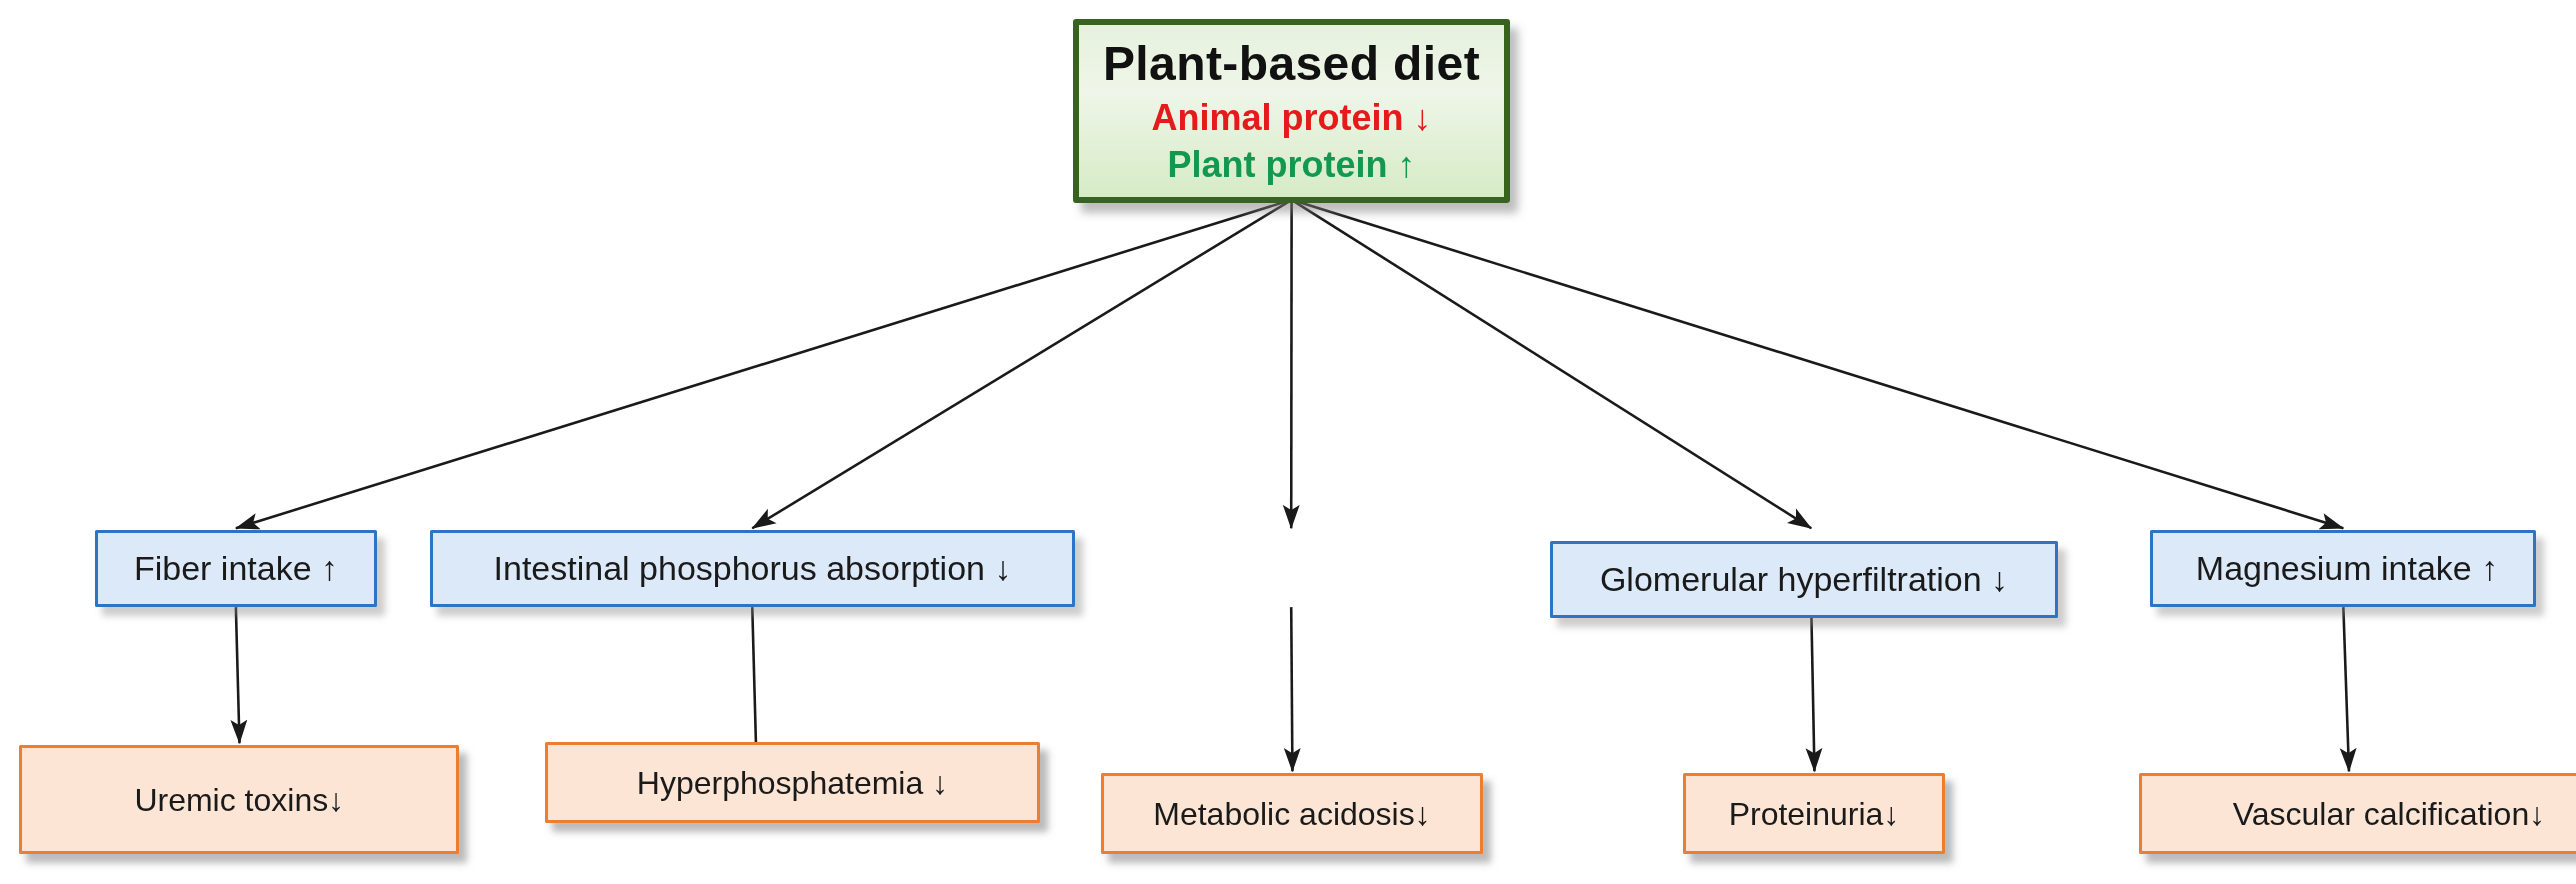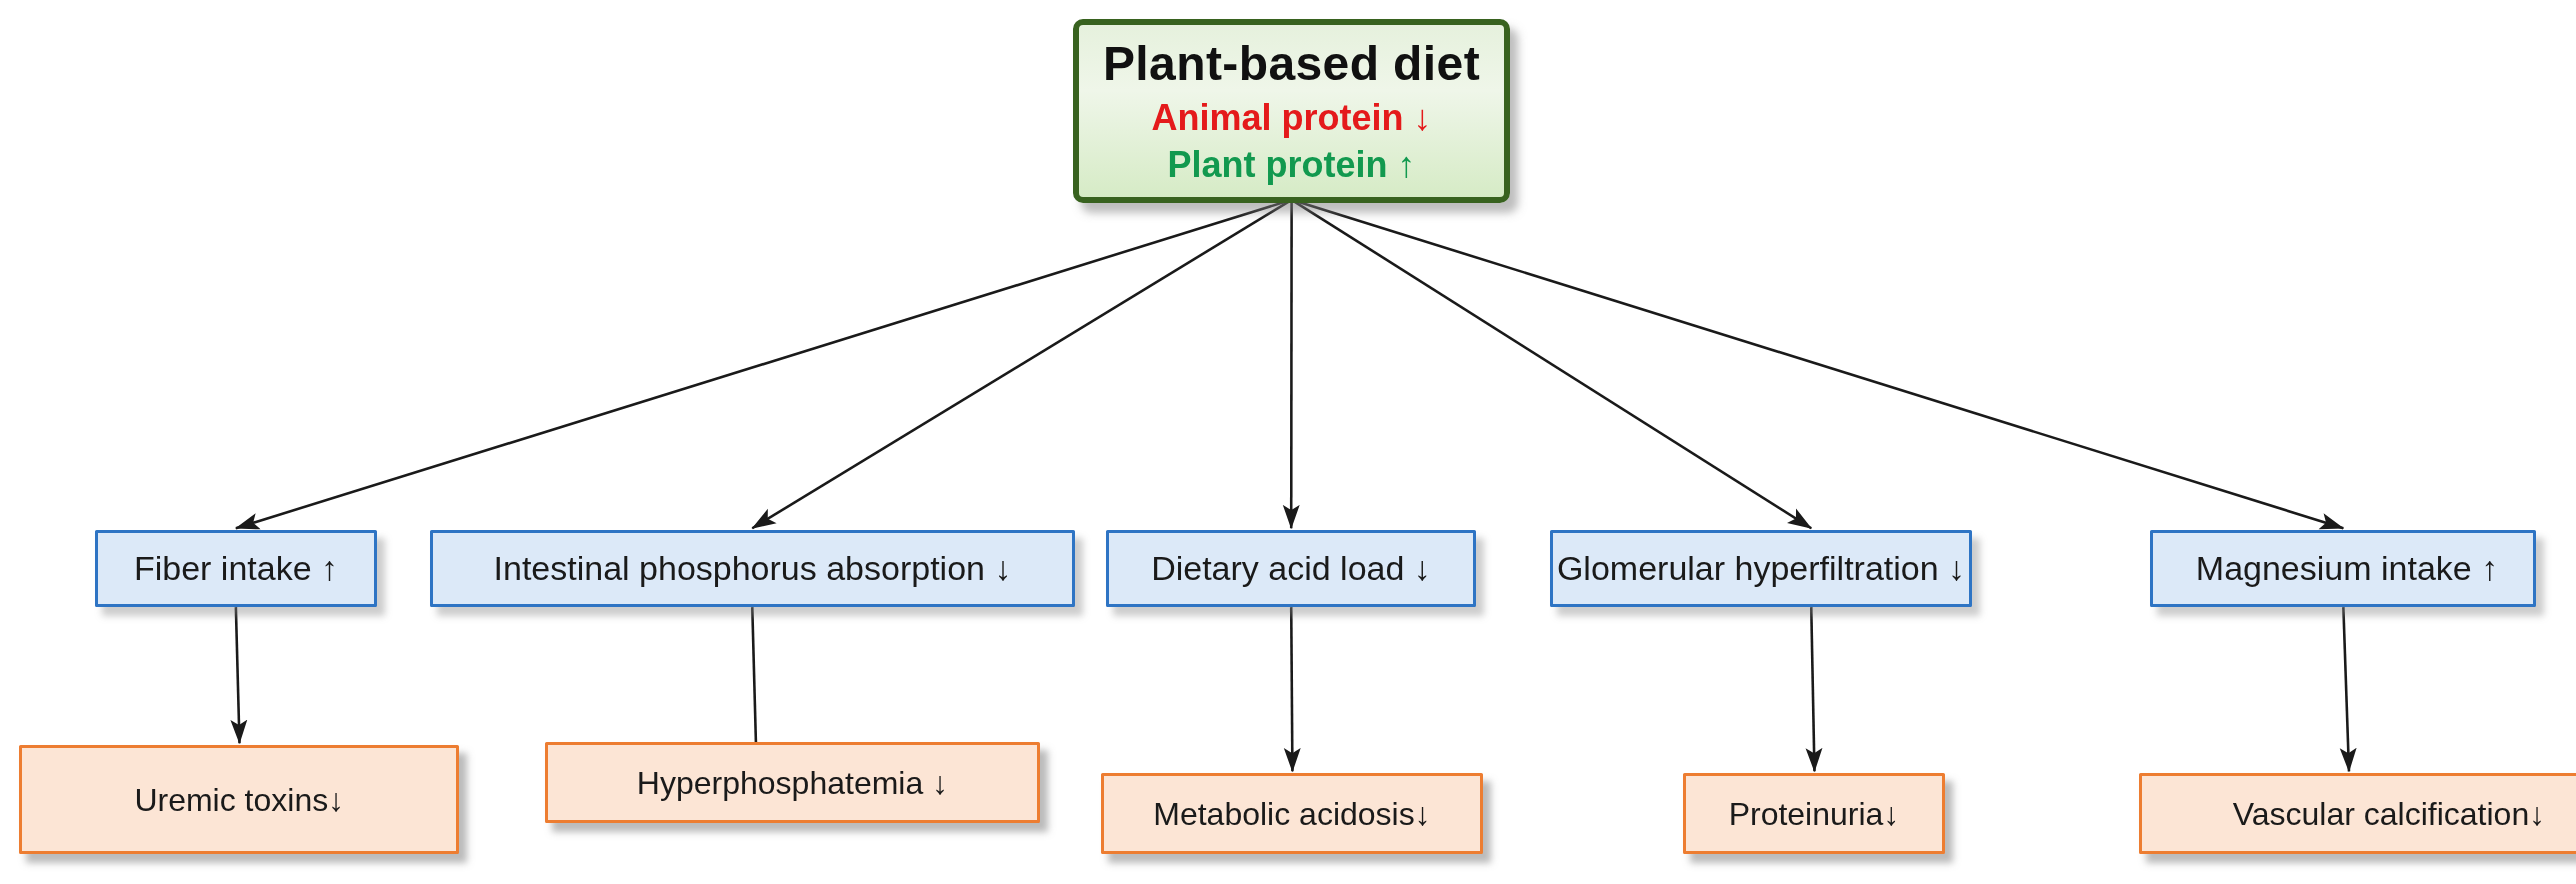--- a/index.html
+++ b/index.html
@@ -29,41 +29,41 @@
     flex-direction: column;
     align-items: center;
     justify-content: center;
     text-align: center;
     color: #1a1a1a;
   }
   
   .root {
     left: 1073px; top: 19.3px; width: 437px; height: 184px;
     border: 6.4px solid var(--root_border, #38621f);
-    border-radius: 10px;
+    border-radius: 3px;
     background: linear-gradient(180deg, #e6f1dd 0%, #eff6e9 38%, #d6ebc6 100%);
     box-shadow: 8px 9.7px 8px rgba(125,125,125,0.5);
   }
   .root-title   { font-size: 48px; font-weight: bold; line-height: 60px; color: #111111; letter-spacing: 0.4px; }
   .root-neg     { font-size: 36px; font-weight: bold; line-height: 47px; color: var(--negative_text, #e41a1b); }
   .root-pos     { font-size: 36px; font-weight: bold; line-height: 47px; color: var(--positive_text, #12994f); }
   
   .mech {
     top: 530px; height: 77px;
     border: 3.2px solid var(--mechanism_border, #2e74c4);
     border-radius: 1.6px;
     background: var(--mechanism_fill, #dce9f8);
     box-shadow: 7.2px 8.9px 7.2px rgba(135,135,135,0.42);
     font-size: 34px;
     white-space: nowrap;
   }
   .m1 { left: 95px;  width: 282px; }
   .m2 { left: 430px;  width: 645px; }
   .m3 { left: 1106px; width: 370px; }
-  .m4 { left: 1550px; width: 422px; }
+  .m4 { left: 1550px; width: 508px; margin-top: 11px; }
   .m5 { left: 2150px; width: 386px; padding-left: 8px; }
   
   .out {
     border: 3.2px solid var(--outcome_border, #ed7d31);
     border-radius: 1.6px;
     background: var(--outcome_fill, #fce5d5);
     box-shadow: 7.2px 8.9px 7.2px rgba(120,120,120,0.5);
     font-size: 32px;
     line-height: 44px;
     white-space: nowrap;
@@ -100,21 +100,20 @@
   </svg>
 
   <div class="node root">
     <div class="root-title">Plant-based diet</div>
     <div class="root-neg">Animal protein ↓</div>
     <div class="root-pos">Plant protein ↑</div>
   </div>
 
   <div class="node mech m1">Fiber intake ↑</div>
   <div class="node mech m2">Intestinal phosphorus absorption ↓</div>
-  <div class="node mech m3">Dietary acid load ↓</div>
   <div class="node mech m4">Glomerular hyperfiltration ↓</div>
   <div class="node mech m5">Magnesium intake ↑</div>
 
   <div class="node out o1">
     <div>Uremic toxins↓</div>
   </div>
   <div class="node out o2">
     <div>Hyperphosphatemia ↓</div>
   </div>
   <div class="node out o3">

